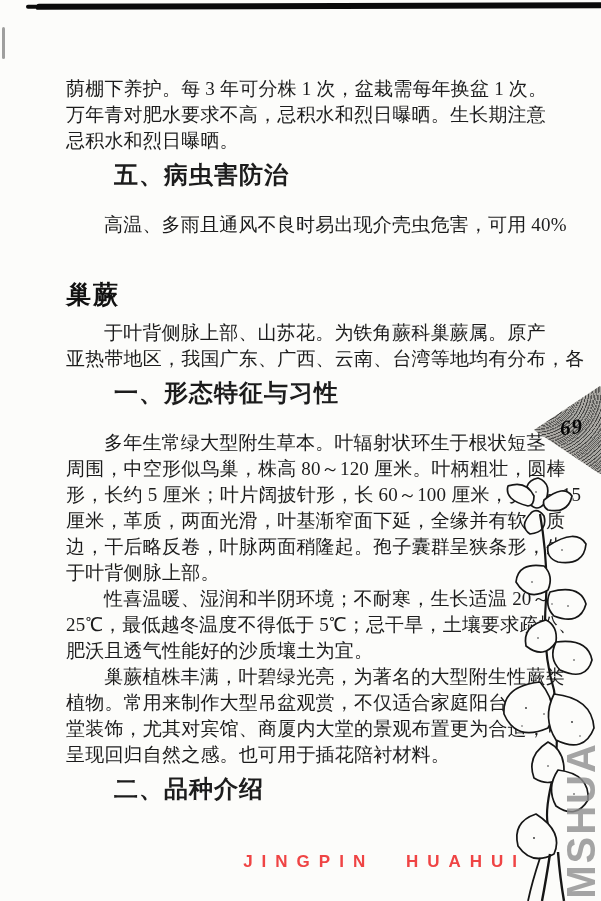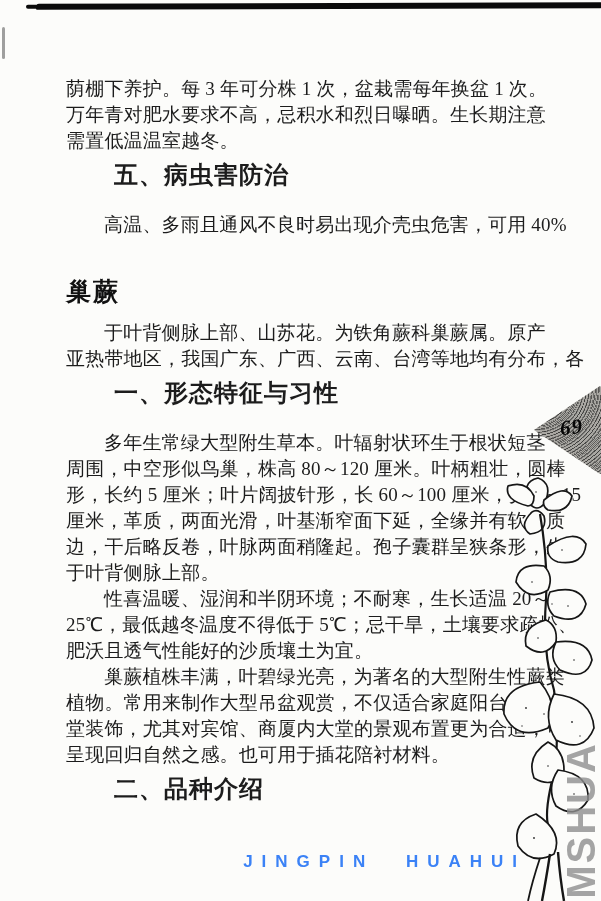--- a/index.html
+++ b/index.html
@@ -36,21 +36,21 @@
   .line.end { text-align-last:left; white-space:normal; }
   .indent { text-indent:2em; }
   .subhead {
     font-family:"Liberation Sans", sans-serif;
     font-weight:700; font-size:24px;
     text-indent:2em; margin-top:8px;
     letter-spacing:1px;
   }
   .gap-s { margin-top:24px; }
   .title-lg {
-    font-family:Liberation Mono, monospace;
+    font-family:Liberation Sans, sans-serif;
     font-weight:800; font-size:25px; line-height:32px;
     margin-top:40px; margin-bottom:10px;
     letter-spacing:2px; color:#111;
   }
   
   .badge {
     position:absolute; left:534px; top:386px; width:132px; height:88px;
     clip-path:polygon(0% 50%, 50% 0%, 100% 50%, 50% 100%);
     background:
       repeating-radial-gradient(circle at 1px 1px, rgba(20,20,20,.55) 0 .8px, transparent .8px 3px),
@@ -73,37 +73,37 @@
     transform:rotate(-90deg);
     font-family:"Liberation Sans", sans-serif;
     font-weight:700; font-size:40px; letter-spacing:2px;
     color:#8f8f8f; opacity:.8; text-align:center;
   }
   
   .footer {
     position:absolute; left:66px; top:852px; width:460px;
     text-align:right;
     font-family:"Liberation Sans", sans-serif;
-    font-weight:700; font-size:17px; color:#3b82f6;
+    font-weight:700; font-size:17px; color:#ef4444;
     letter-spacing:9px; word-spacing:18px; white-space:nowrap;
   }
   .vine { position:absolute; left:492px; top:470px; }
 </style>
 </head>
 <body>
 
 <div class="page">
 
   <div class="scan-bar"></div>
   <div class="scan-tick"></div>
 
   <div class="text-col">
     <div class="line">荫棚下养护。每 3 年可分株 1 次，盆栽需每年换盆 1 次。</div>
     <div class="line">万年青对肥水要求不高，忌积水和烈日曝晒。生长期注意</div>
-    <div class="line end">需置低温温室越冬。</div>
+    <div class="line end">忌积水和烈日曝晒。</div>
 
     <div class="subhead">五、病虫害防治</div>
 
     <div class="line indent gap-s">高温、多雨且通风不良时易出现介壳虫危害，可用 40%</div>
 
     <div class="title-lg">巢蕨</div>
 
     <div class="line indent">于叶背侧脉上部、山苏花。为铁角蕨科巢蕨属。原产</div>
     <div class="line">亚热带地区，我国广东、广西、云南、台湾等地均有分布，各</div>
 

